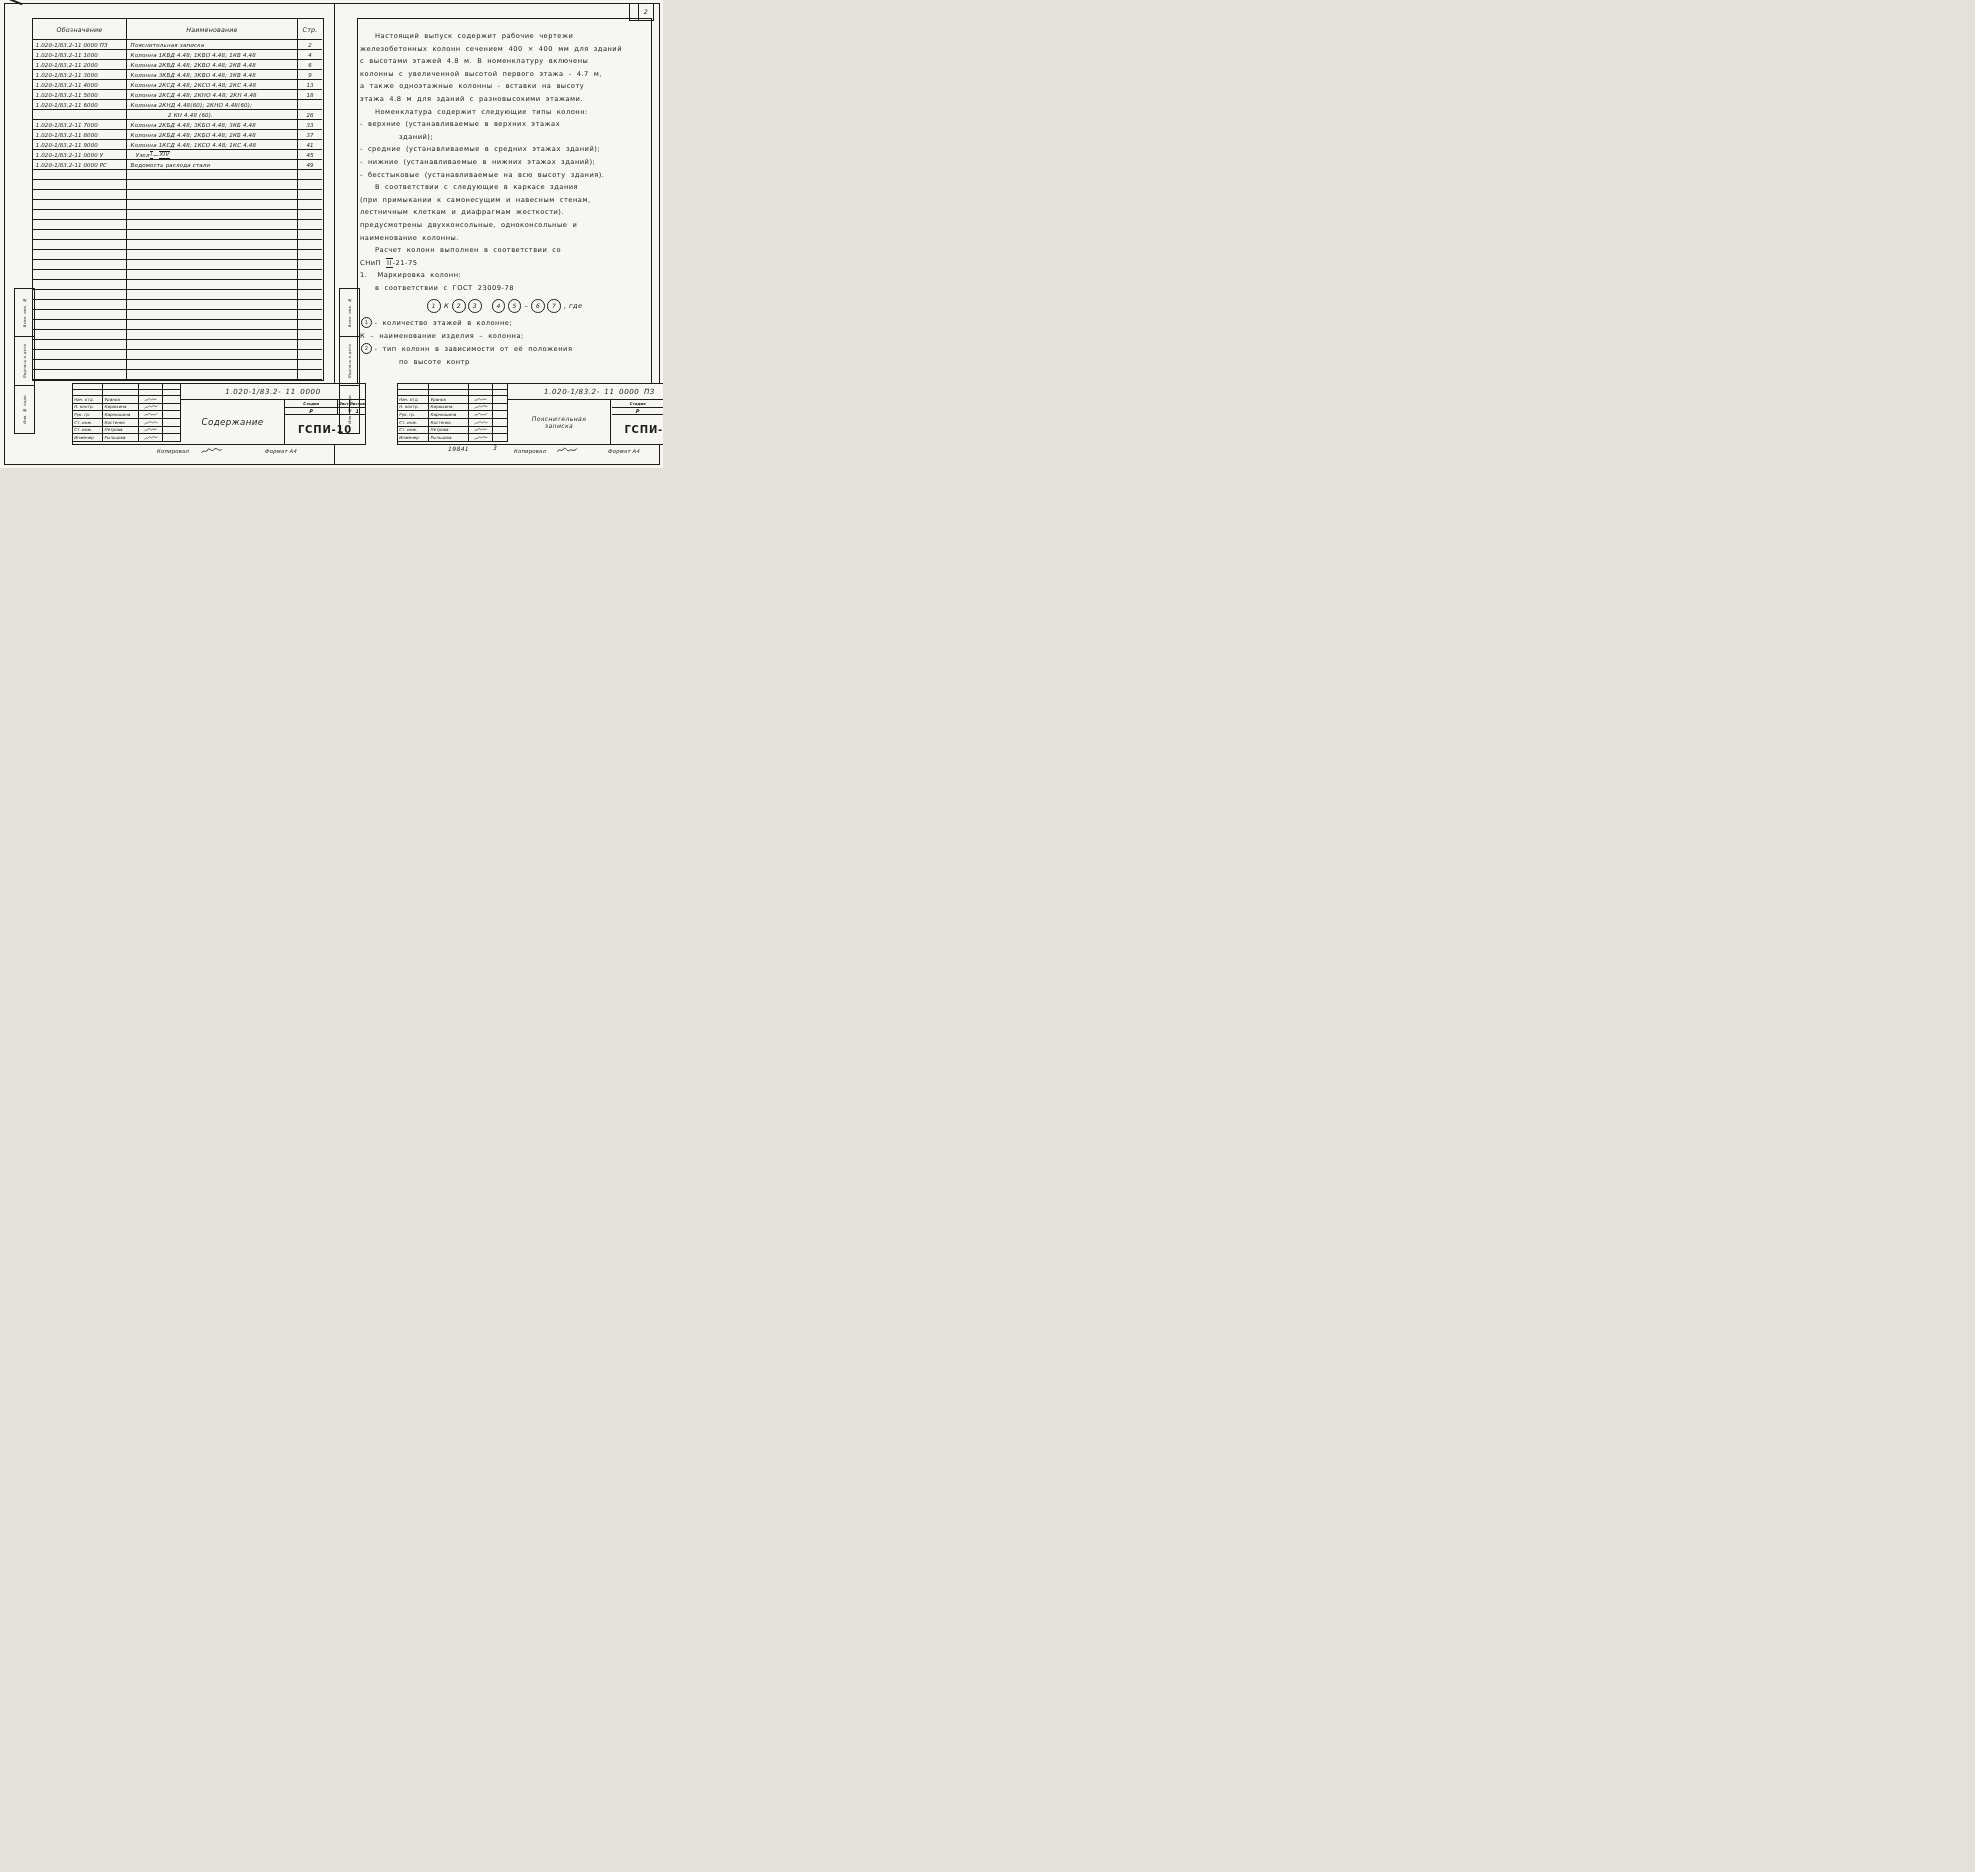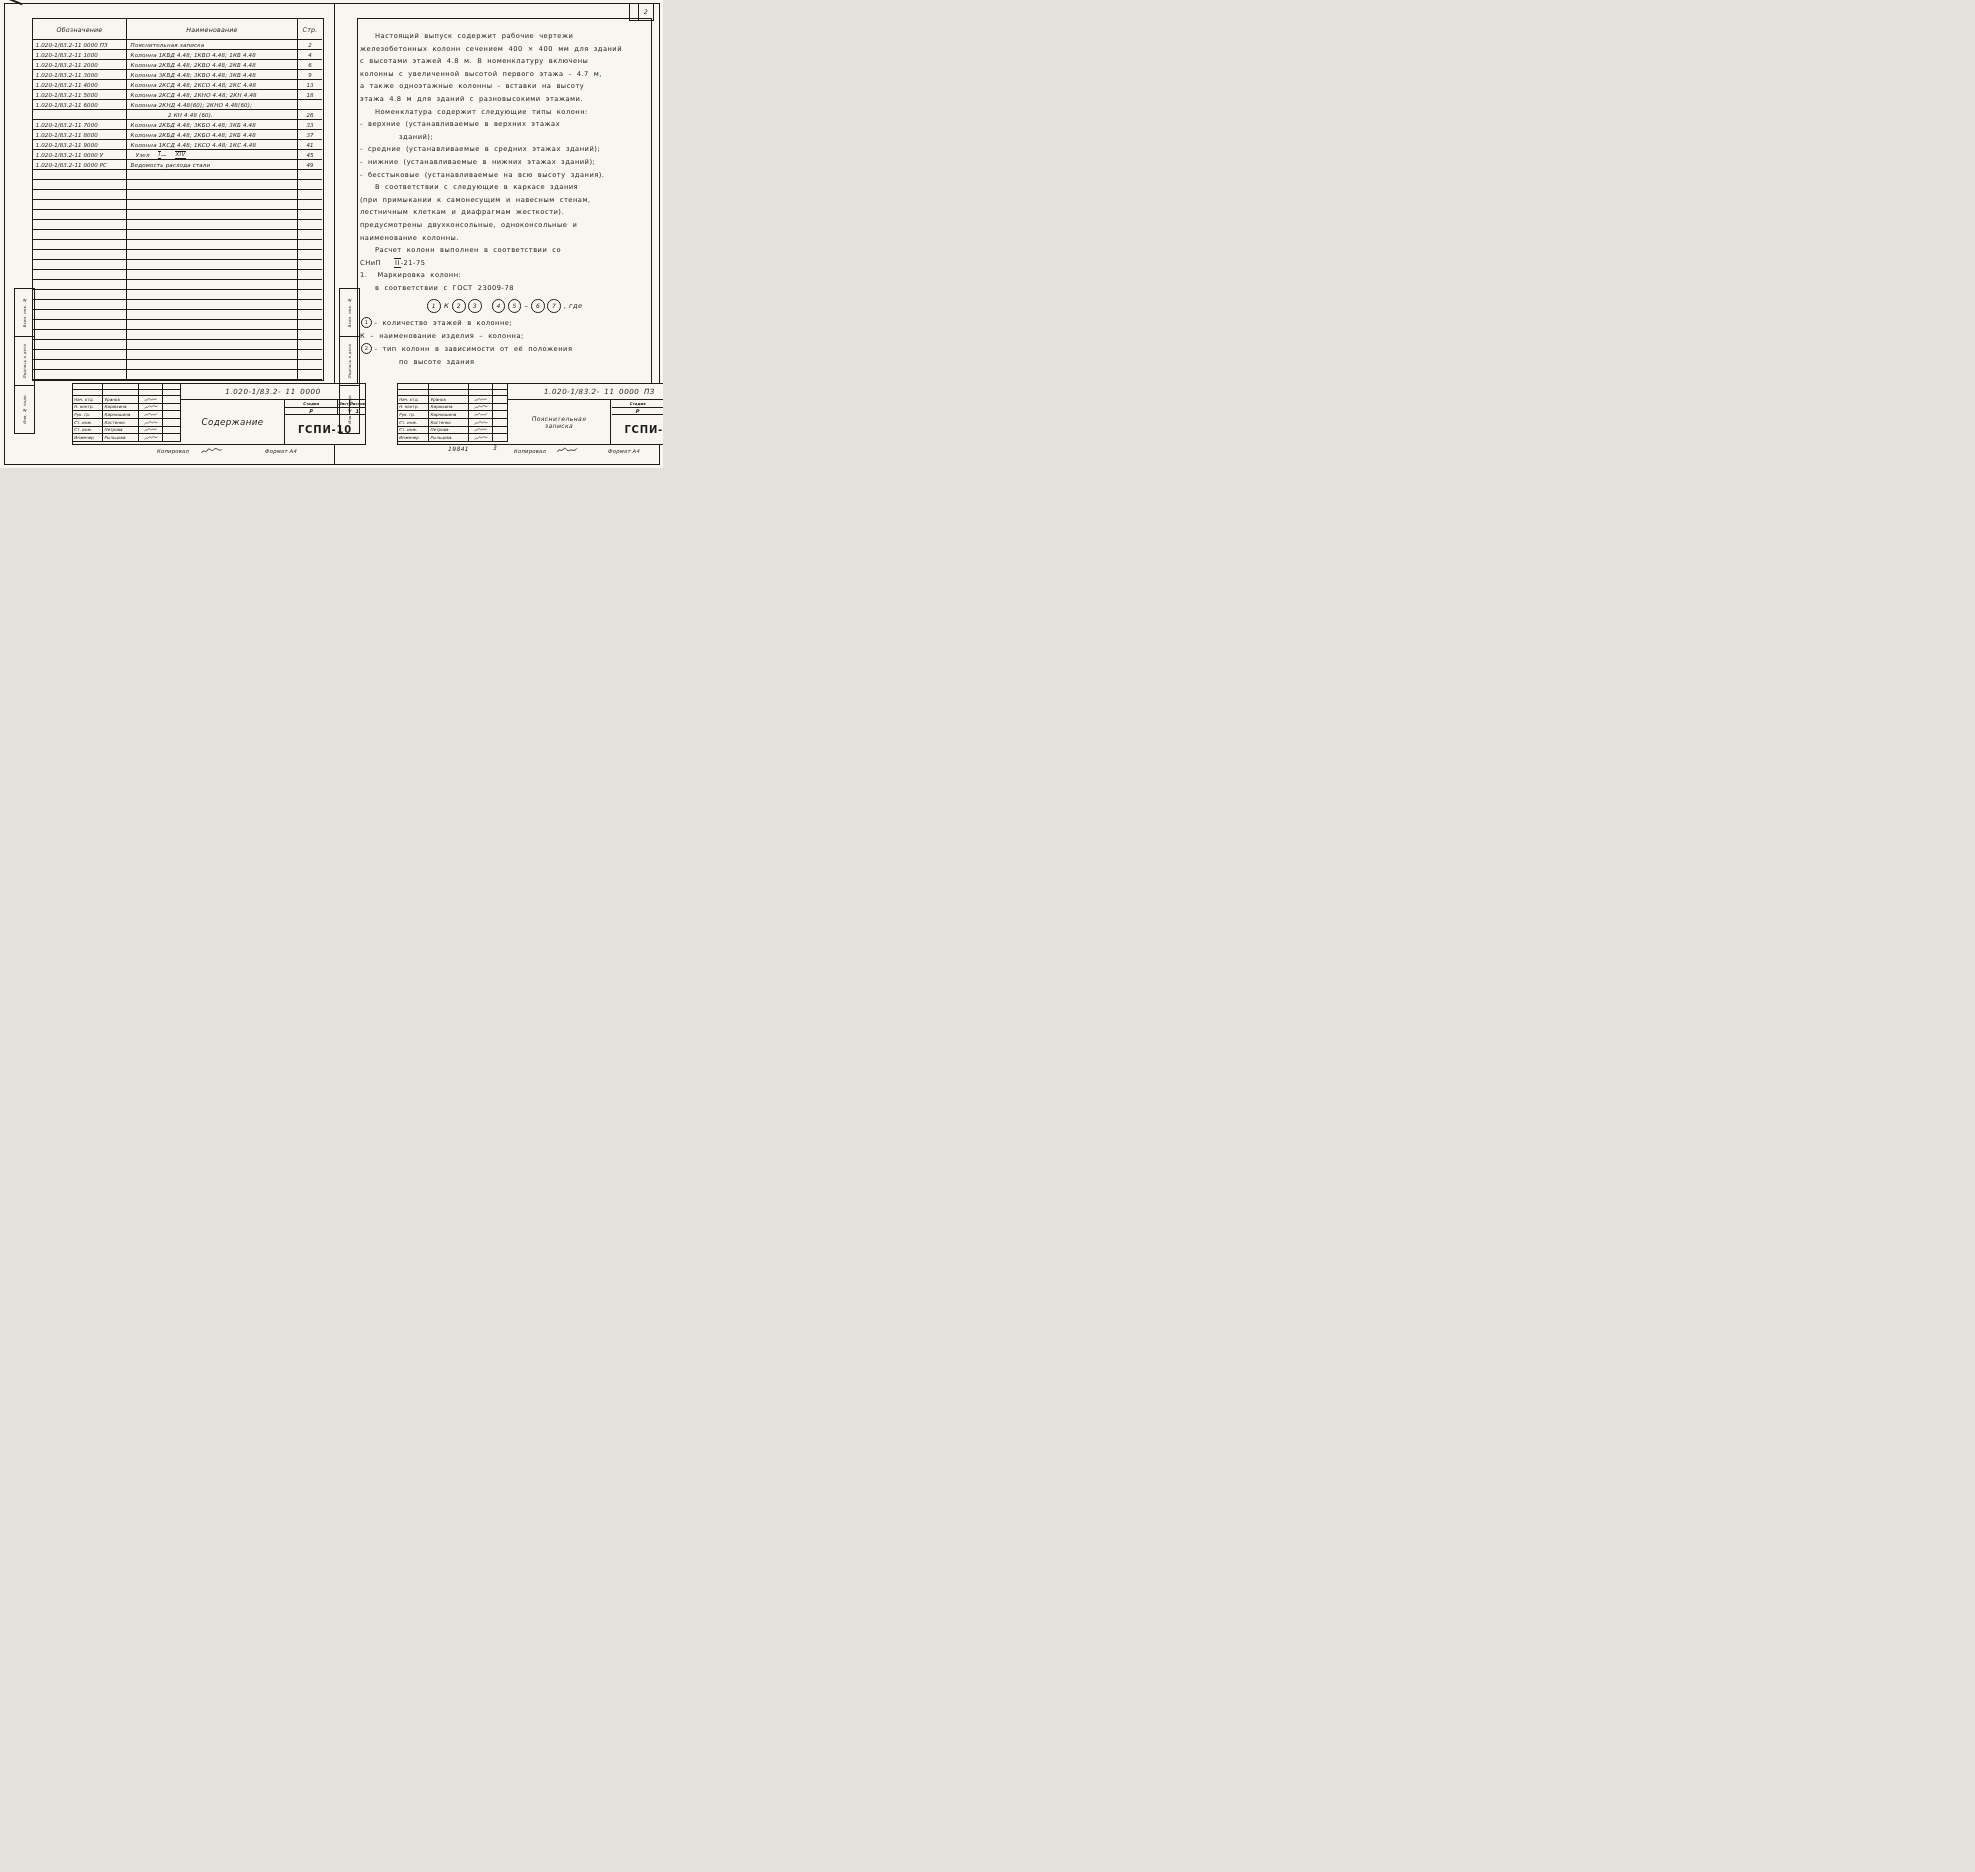--- a/index.html
+++ b/index.html
@@ -46,21 +46,21 @@
   .toc .td{
     border-right:0.8px solid var(--ink);border-bottom:0.8px solid var(--ink);
     display:flex;align-items:center;
     font-size:5.5px;font-style:italic;white-space:nowrap;overflow:hidden;
   }
   .toc .c-des{padding-left:2.8px;letter-spacing:0.1px;}
   .toc .c-name{padding-left:3.6px;letter-spacing:0.2px;}
   .toc .c-page{justify-content:center;border-right:none;padding-left:0;}
   .toc .ind-b{padding-left:41px;}
   .toc .ind-s{padding-left:8.7px;}
-  .rn{border-top:0.8px solid var(--ink);border-bottom:0.8px solid var(--ink);padding:0 0.8px;line-height:1;margin-left:8px;}
+  .rn{border-top:0.8px solid var(--ink);border-bottom:0.8px solid var(--ink);padding:0 0.8px;line-height:1;}
 
   
   .sidebar{top:288px;width:18.6px;height:144px;border:1px solid var(--ink);display:flex;flex-direction:column;}
   .sb-cell{flex:1;border-bottom:0.8px solid var(--ink);display:flex;align-items:center;justify-content:center;overflow:hidden;}
   .sb-cell:last-child{border-bottom:none;}
   .sb-cell span{writing-mode:vertical-rl;transform:rotate(180deg);font-size:3.8px;font-style:italic;white-space:nowrap;letter-spacing:0.2px;}
 
   
   .rp-frame{left:357px;top:18px;width:293px;height:365px;border:1px solid var(--ink);border-bottom:none;}
 
@@ -366,21 +366,21 @@
         <div class="circ" style="display: inline-flex;">4</div>
         <div class="circ" style="display: inline-flex;">5</div>
         <span class="ft">–</span>
         <div class="circ" style="display: inline-flex;">6</div>
         <div class="circ" style="display: inline-flex;">7</div>
         <span class="ft">,  где</span>
       </div>
       <div class="line note"><div class="circ circ-s" style="display: inline-flex;">1</div>- количество  этажей  в колонне;</div>
       <div class="line">К – наименование  изделия – колонна;</div>
       <div class="line note"><div class="circ circ-s" style="display: inline-flex;">2</div>- тип  колонн  в зависимости  от  её  положения</div>
-      <div class="line ind2">по  высоте  здания</div>
+      <div class="line ind2">по  высоте  контр</div>
     </div>
 
   <div class="abs sidebar" style="left:339px">
     <div class="sb-cell">
         <span>Взам. инв. №</span>
       </div>
     <div class="sb-cell">
         <span>Подпись и дата</span>
       </div>
     <div class="sb-cell">

